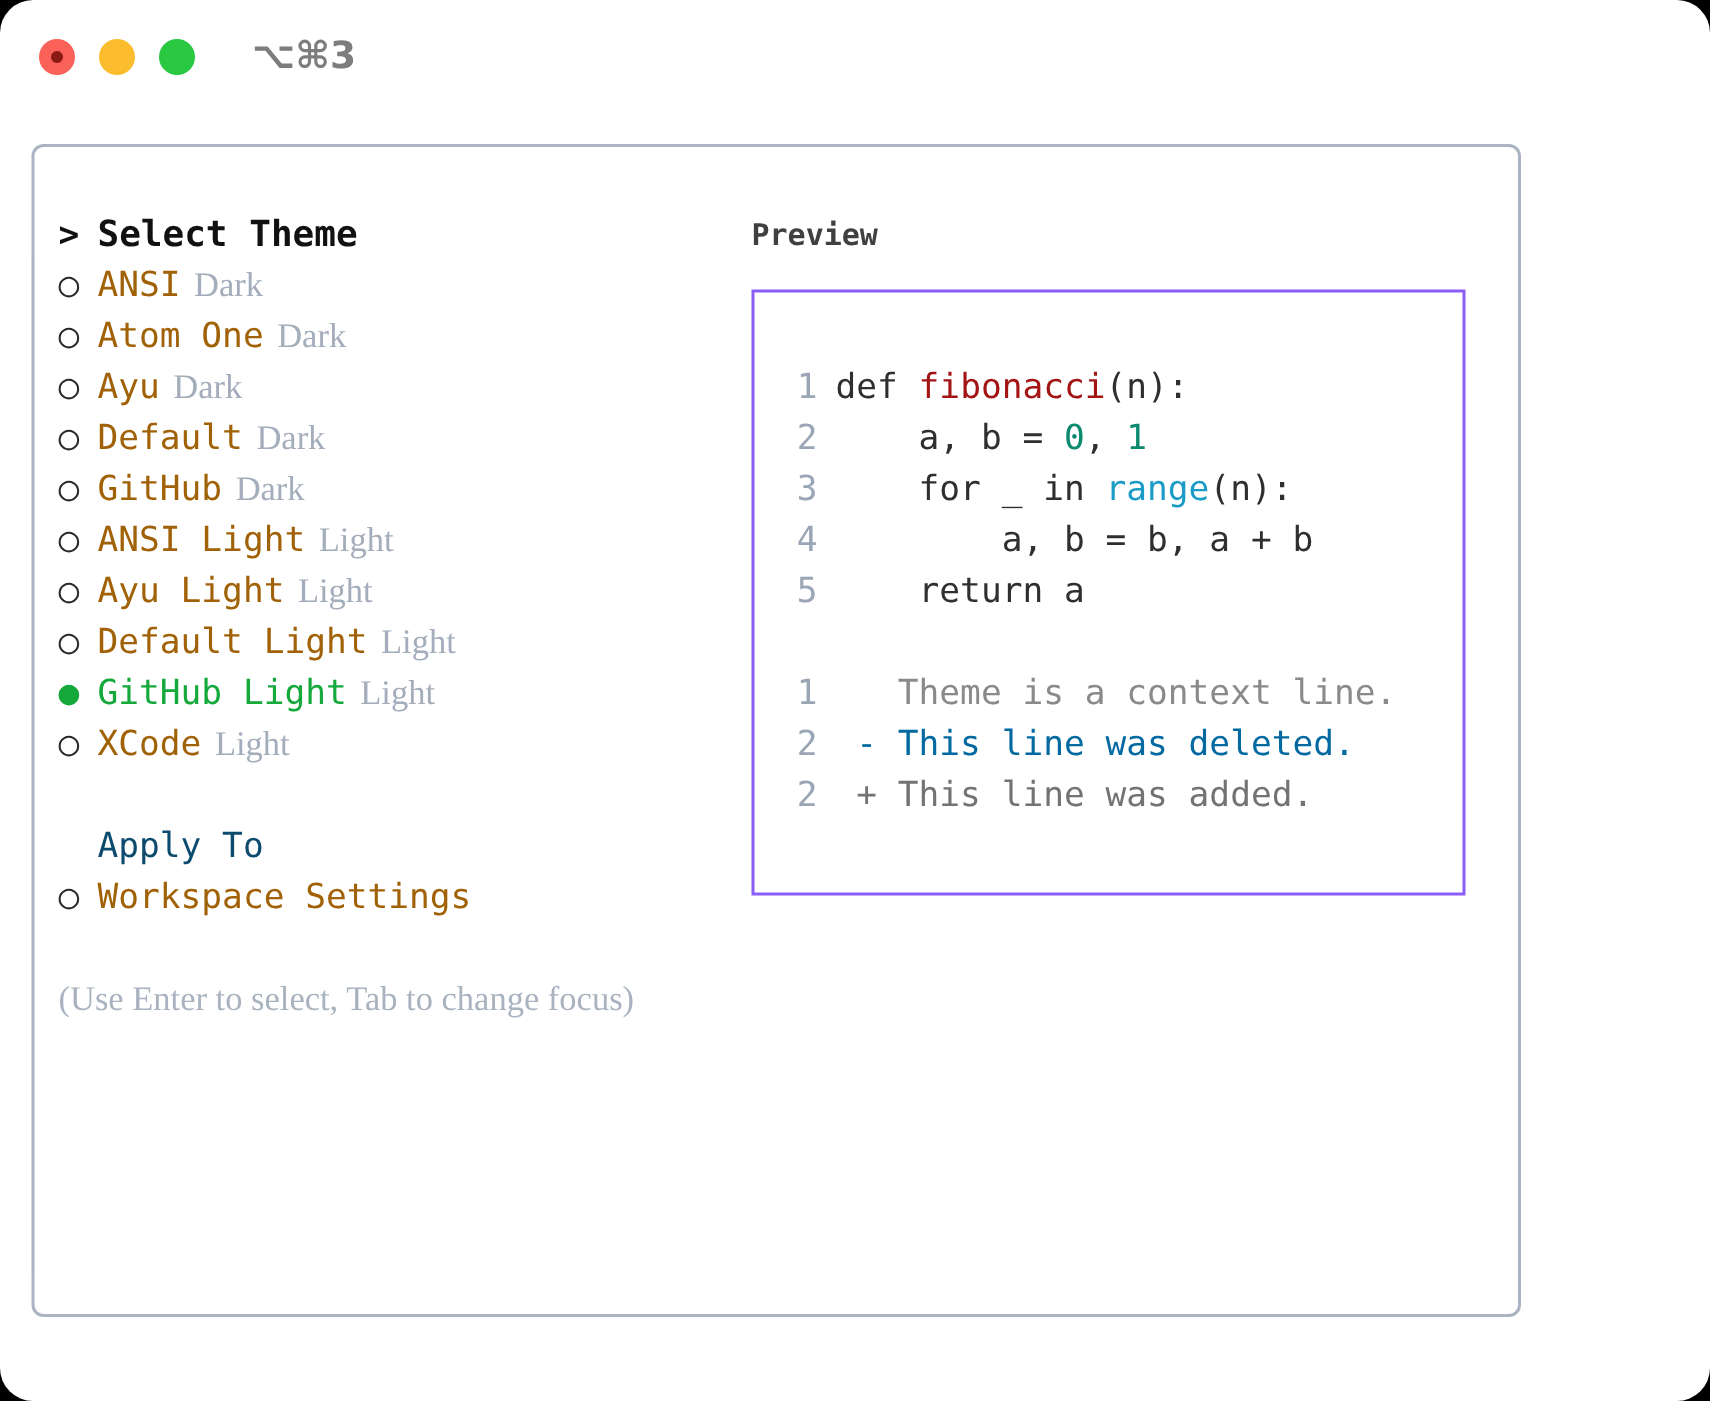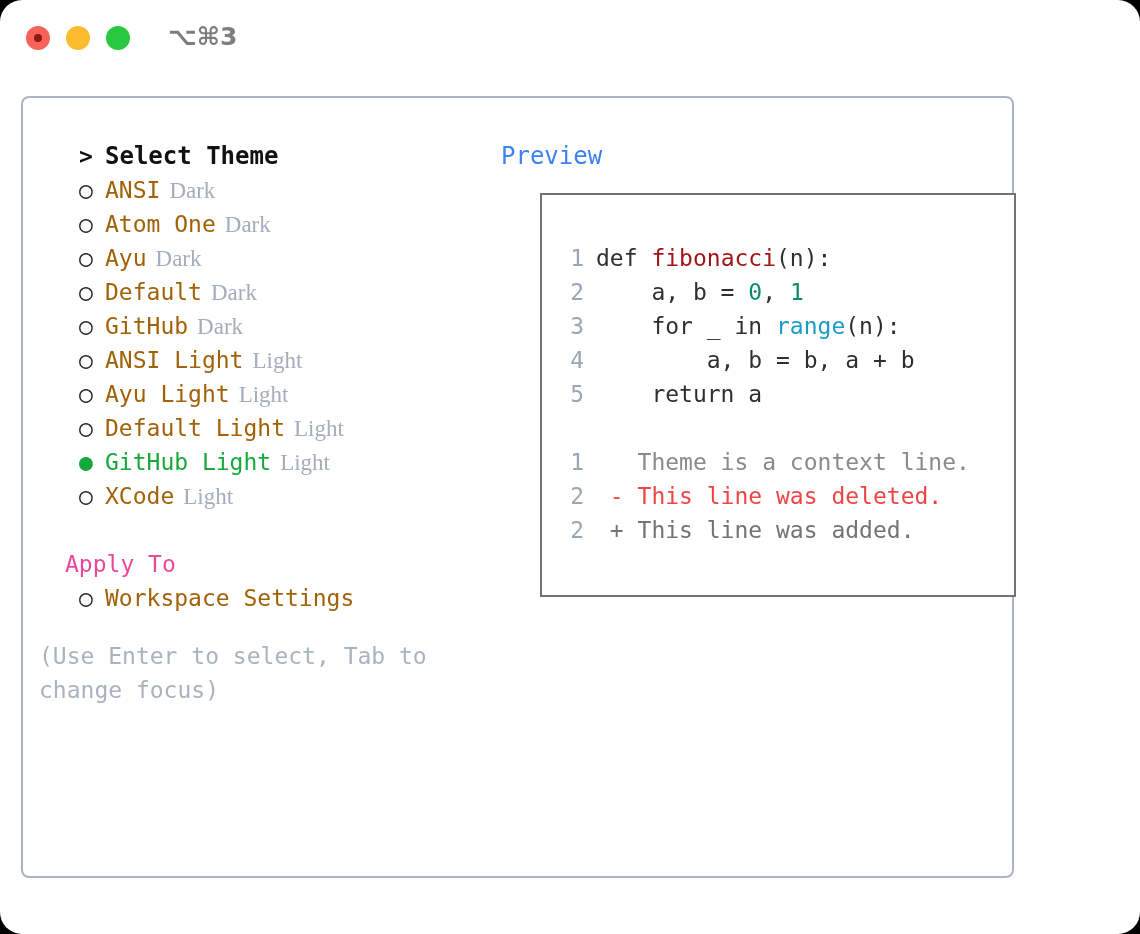--- a/index.html
+++ b/index.html
@@ -84,21 +84,20 @@
     top: 41px;
     width: 440px;
   }
 
   .row {
     height: 34px;
     line-height: 34px;
     font-size: 23px;
     white-space: nowrap;
     color: #2a2a2a;
-    margin-left: 40px;
   }
 
   .marker {
     display: inline-block;
     width: 26px;
     font-size: 23px;
   }
 
   .header-row {
     font-weight: bold;
@@ -115,57 +114,57 @@
     margin-left: 9px;
     font-family: Liberation Serif, serif;
   }
 
   .spacer-row { height: 34px; }
 
   .section-title {
     height: 34px;
     line-height: 34px;
     font-size: 23px;
-    color: #ec4899;
+    color: #0c4a6e;
     padding-left: 26px;
   }
 
   #hint {
-    margin-top: 24px;
+    margin-top: 34px;
     font-size: 23px;
     line-height: 34px;
     color: #a9b3c0;
     width: 400px;
+    font-family: Liberation Serif, serif;
   }
 
   
   #right-col {
     position: absolute;
     left: 478px;
     top: 41px;
     width: 500px;
   }
 
   #preview-title {
-    font-size: 24px;
-    font-weight: normal;
-    color: #3b82f6;
+    font-size: 20px;
+    font-weight: bold;
+    color: #404040;
     line-height: 34px;
     height: 34px;
   }
 
   #preview-box {
     margin-top: 20px;
     width: 476px;
     height: 404px;
-    border: 2px solid #737373;
+    border: 2px solid #8b5cf6;
     box-sizing: border-box;
     background: #ffffff;
     padding: 46px 12px 0 12px;
-    margin-left: 39px;
   }
 
   .code-line {
     font-size: 23px;
     line-height: 34px;
     height: 34px;
     white-space: pre;
     color: #2f2f2f;
   }
   .lineno {
@@ -175,21 +174,21 @@
     color: #9aa5b5;
     margin-right: 12px;
   }
   .tok-fn  { color: #a31515; }
   .tok-num { color: #0b8a6e; }
   .tok-bi  { color: #1a9cc7; }
 
   .gap-line { height: 34px; }
 
   .diff-ctx { color: #8a8a8a; }
-  .diff-del { color: #ef4444; }
+  .diff-del { color: #0369a1; }
   .diff-add { color: #737373; }
 </style>
 </head>
 <body>
 
 <div id="window">
 
   <div id="titlebar">
     <div class="traffic traffic-red"></div>
     <div class="traffic traffic-yellow"></div>

